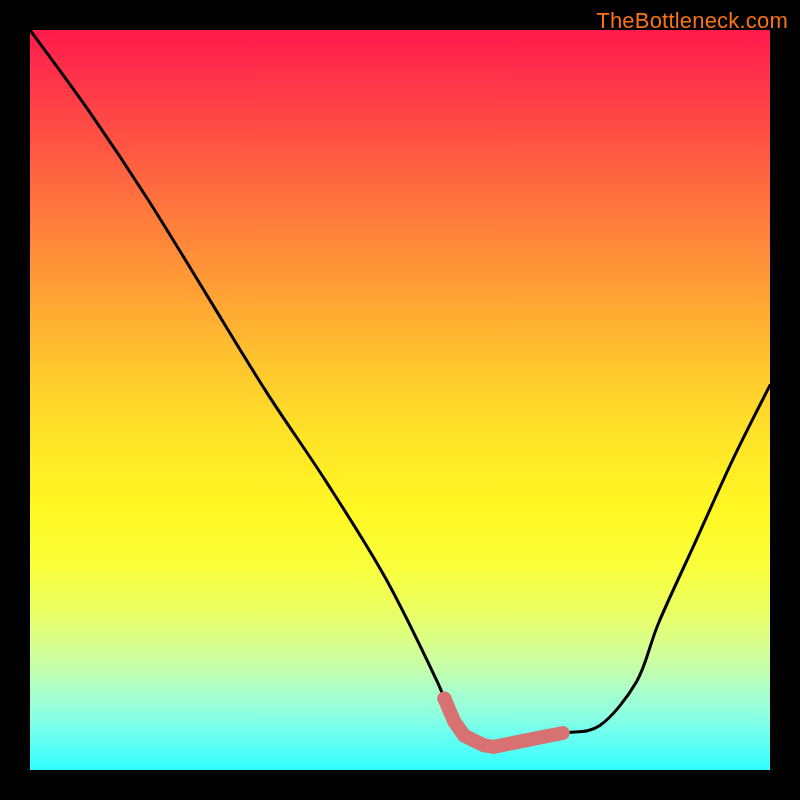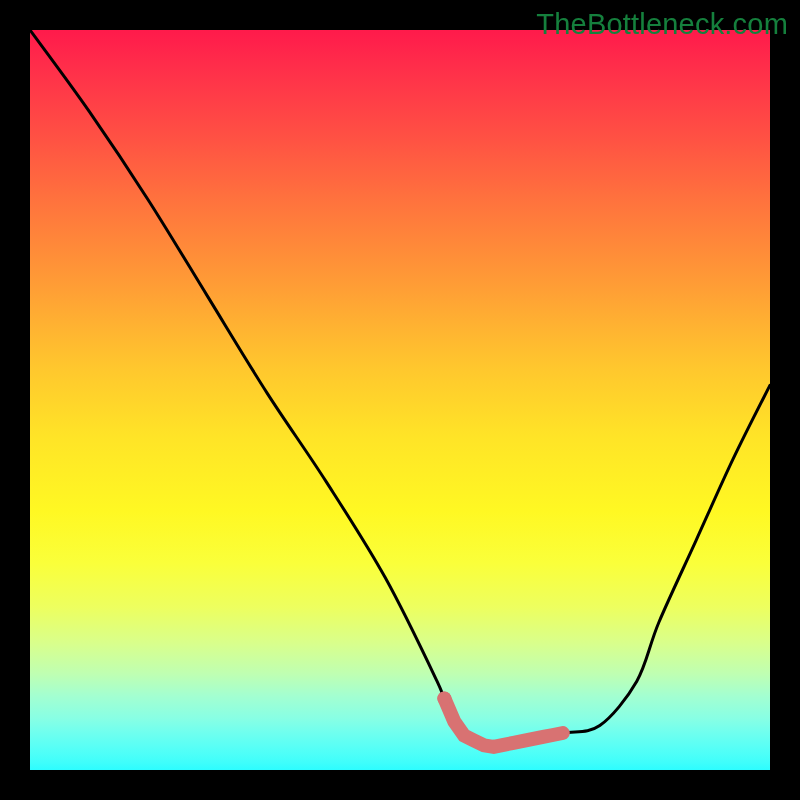--- a/index.html
+++ b/index.html
@@ -8,22 +8,22 @@
     position: relative;
     width: 800px;
     height: 800px;
     background: #000;
   }
   .watermark {
     position: absolute;
     top: 8px;
     right: 12px;
     font-family: Arial, sans-serif;
-    font-size: 29px;
-    color: #15803d;
+    font-size: 22px;
+    color: #f97316;
     letter-spacing: 0.2px;
     z-index: 10;
   }
   .plot {
     position: absolute;
     left: 30px;
     top: 30px;
     width: 740px;
     height: 740px;
     background: linear-gradient(to bottom,

